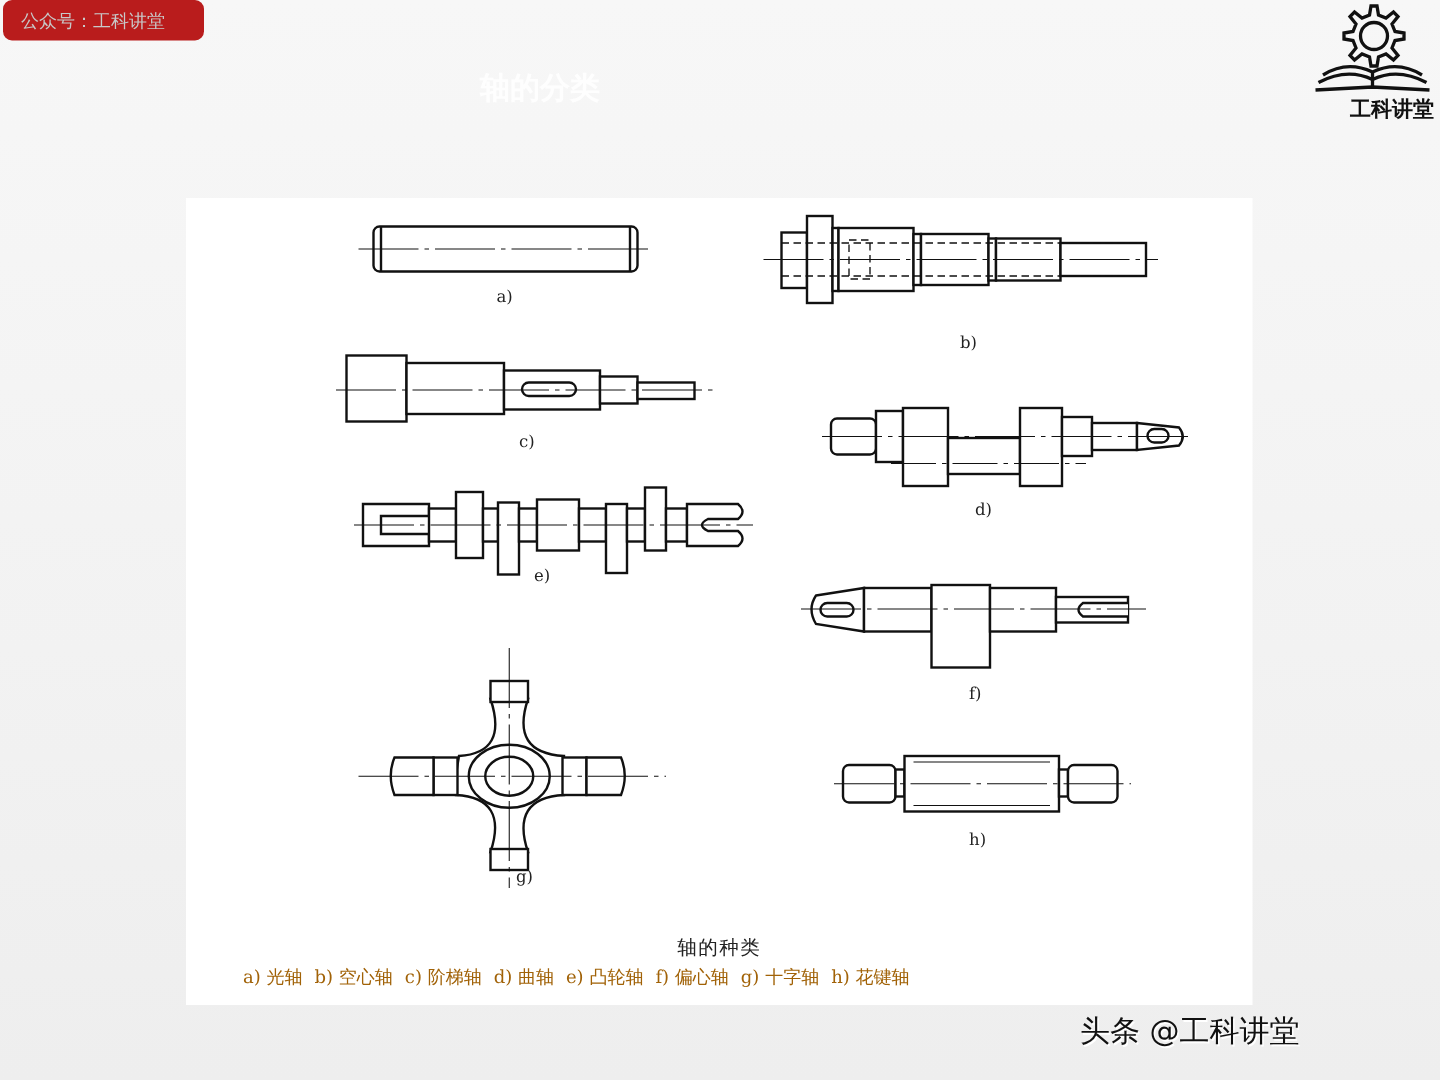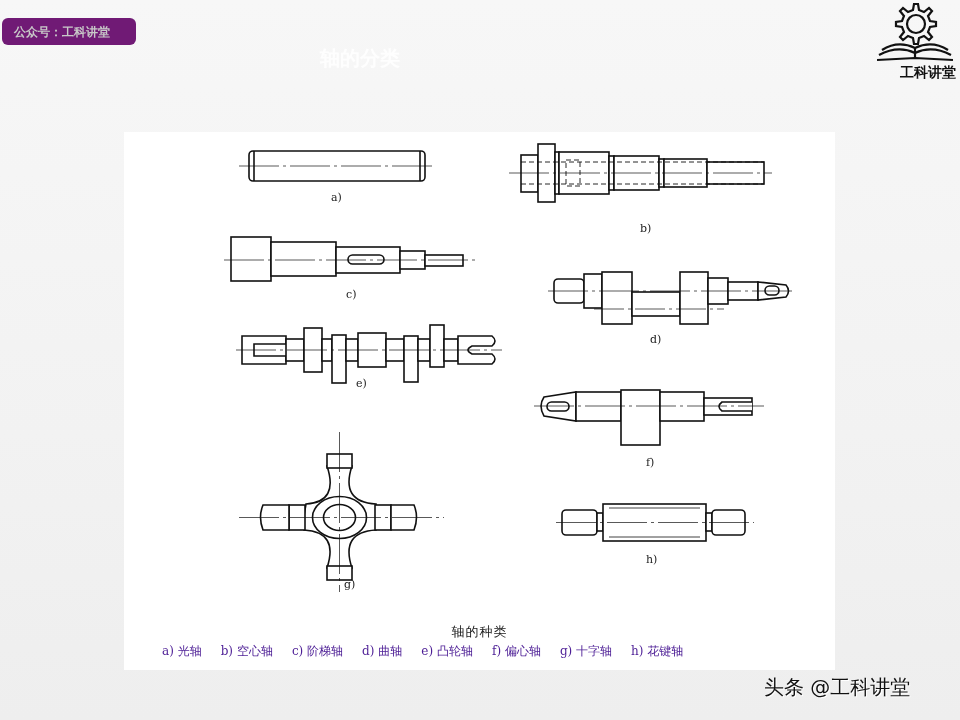--- a/index.html
+++ b/index.html
@@ -1,29 +1,29 @@
 <!DOCTYPE html>
 <html><head>
 <meta charset="utf-8">
 <style>
   html,body{margin:0;padding:0;}
   body{width:960px;height:720px;position:relative;overflow:hidden;
        background:linear-gradient(#f7f7f7,#f2f2f2 60%,#eeeeee);
        font-family:"DejaVu Sans",sans-serif;}
-  .wm-top{position:absolute;left:2px;top:18px;width:134px;height:27px;background:#701a75;border-radius:6px;
-          color:#c8c8c8;font-size:12px;font-weight:bold;line-height:28px;text-indent:12px;}
+  .wm-top{position:absolute;left:2px;top:0;width:134px;height:27px;background:#b91c1c;border-radius:6px;
+          color:#c8c8c8;font-size:12px;font-weight:normal;line-height:28px;text-indent:12px;}
   .ghost-title{position:absolute;left:320px;top:45px;color:#ffffff;font-size:20px;font-weight:bold;opacity:.9;}
   .logo{position:absolute;left:872px;top:0;width:84px;height:92px;}
   .logo-text{position:absolute;left:0;top:64px;width:84px;text-align:right;font-size:14px;font-weight:bold;color:#111;}
   .figure{position:absolute;left:124px;top:132px;width:711px;height:538px;background:#ffffff;}
   .figure svg{position:absolute;left:0;top:0;}
   .lbl{position:absolute;font-family:"DejaVu Serif",serif;font-size:11px;color:#222;}
   .caption-title{position:absolute;left:0;width:711px;top:491px;text-align:center;font-family:Liberation Sans, sans-serif;font-size:13px;color:#222;letter-spacing:1px;}
-  .legend{position:absolute;left:38px;top:511px;display:flex;gap:19px;font-family:"DejaVu Serif",serif;font-size:12px;color:#4c1d95;white-space:nowrap;}
-  .wm-bottom{position:absolute;left:764px;top:674px;font-size:20px;color:#111;text-shadow:1px 1px 0 #fff;}
+  .legend{position:absolute;left:38px;top:511px;display:flex;gap:8px;font-family:"DejaVu Serif",serif;font-size:12px;color:#a16207;white-space:nowrap;}
+  .wm-bottom{position:absolute;left:720px;top:674px;font-size:20px;color:#111;text-shadow:1px 1px 0 #fff;}
 </style>
 </head>
 <body>
 
 <div class="wm-top">公众号：工科讲堂</div>
 <div class="ghost-title">轴的分类</div>
 
 <div class="logo">
   <svg width="84" height="64" viewBox="0 0 84 64">
     <g fill="none" stroke="#111" stroke-width="2.2">

